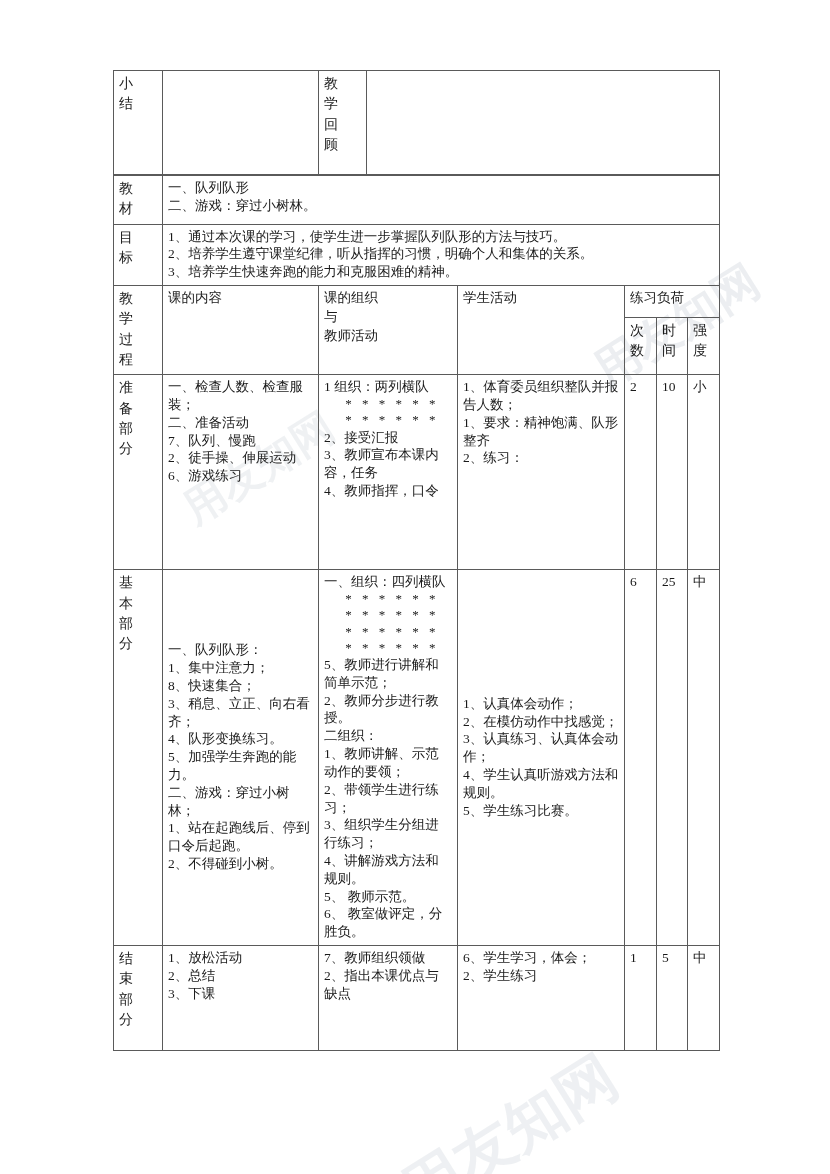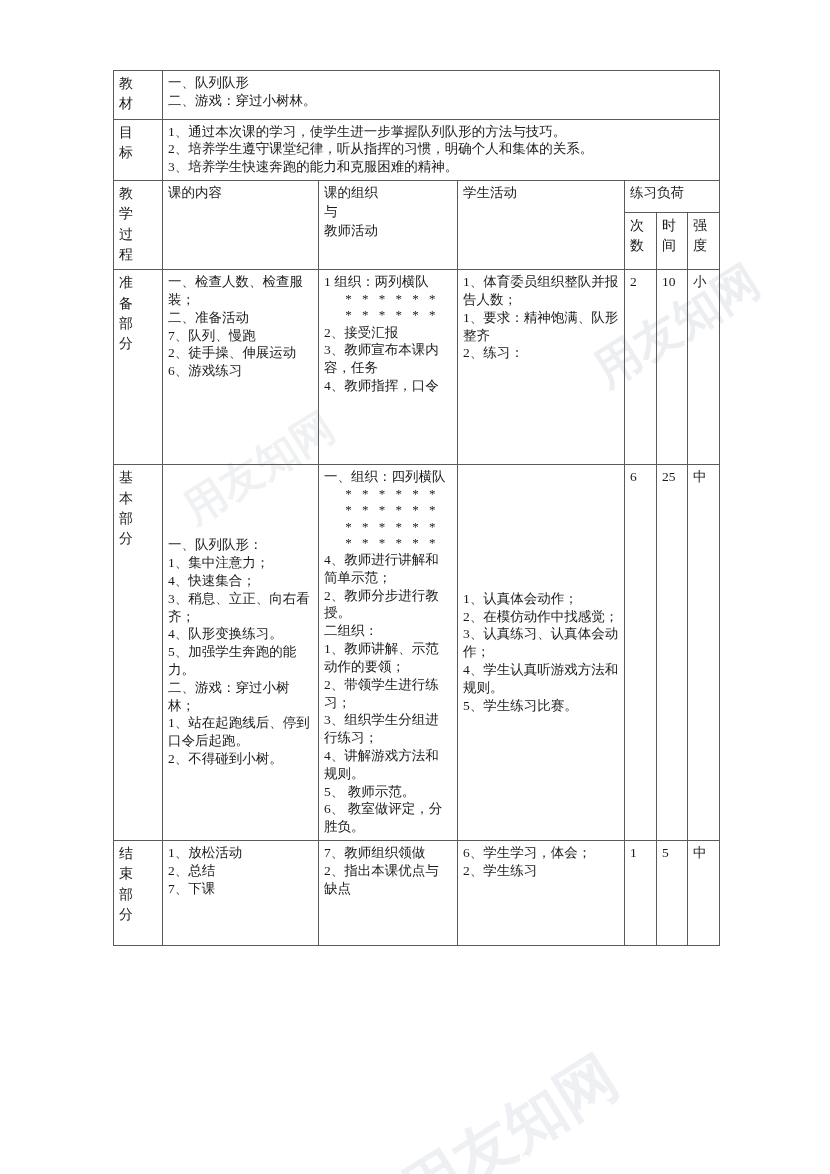--- a/index.html
+++ b/index.html
@@ -131,20 +131,40 @@
 </head>
 <body>
 
 <div class="wm wm-a">用友知网</div>
 <div class="wm wm-b">用友知网</div>
 <div class="wm wm-c">用友知网</div>
 
 <div class="page">
 
   <div style="height:70px;"></div>
+  <table class="doc tbl-top">
+    <colgroup>
+      <col style="width:49px">
+        <col style="width:156px">
+        <col style="width:48px">
+        <col style="width:353px">
+    </colgroup>
+    <tbody>
+      <tr>
+        <td class="vlabel">
+          <span class="vtxt">小结</span>
+        </td>
+        <td></td>
+        <td class="vlabel">
+          <span class="vtxt">教学回顾</span>
+        </td>
+        <td></td>
+      </tr>
+    </tbody>
+  </table>
 
 
   <table class="doc" id="main-table">
     <colgroup>
       <col style="width:49px">
         <col style="width:156px">
         <col style="width:139px">
       <col style="width:167px">
         <col style="width:32px">
         <col style="width:31px">
@@ -230,37 +250,37 @@
           </td>
           <td class="numcell"><span class="stack">2</span></td>
           <td class="numcell"><span class="stack">10</span></td>
           <td class="numcell"><span class="stack">小</span></td>
         </tr>
         <tr>
           <td class="vlabel" style="height: 375px;"><span class="vtxt">基本部分</span></td>
           <td class="cell-text" style="vertical-align: middle;">
             <p>一、队列队形：</p>
             <p>1、集中注意力；</p>
-            <p>4、快速集合；</p>
+            <p>8、快速集合；</p>
             <p>3、稍息、立正、向右看齐；</p>
             <p>4、队形变换练习。</p>
             <p>5、加强学生奔跑的能力。</p>
             <p>二、游戏：穿过小树林；</p>
             <p>1、站在起跑线后、停到口令后起跑。</p>
             <p>2、不得碰到小树。</p>
           </td>
           <td class="cell-text">
             <p>一、组织：四列横队</p>
             <div class="stars">
               <div>* * * * * *</div>
               <div>* * * * * *</div>
               <div>* * * * * *</div>
               <div>* * * * * *</div>
             </div>
-            <p>4、教师进行讲解和简单示范；</p>
+            <p>5、教师进行讲解和简单示范；</p>
             <p>2、教师分步进行教授。</p>
             <p>二组织：</p>
             <p>1、教师讲解、示范动作的要领；</p>
             <p>2、带领学生进行练习；</p>
             <p>3、组织学生分组进行练习；</p>
             <p>4、讲解游戏方法和规则。</p>
             <p>5、 教师示范。</p>
             <p>6、 教室做评定，分胜负。</p>
           </td>
           <td class="cell-text" style="vertical-align: middle;">
@@ -272,21 +292,21 @@
           </td>
           <td class="numcell"><span class="stack">6</span></td>
           <td class="numcell"><span class="stack">25</span></td>
           <td class="numcell"><span class="stack">中</span></td>
         </tr>
         <tr>
           <td class="vlabel" style="height: 105px; margin-left: 8px;"><span class="vtxt">结束部分</span></td>
           <td class="cell-text">
             <p>1、放松活动</p>
             <p>2、总结</p>
-            <p>7、下课</p>
+            <p>3、下课</p>
           </td>
           <td class="cell-text">
             <p>7、教师组织领做</p>
             <p>2、指出本课优点与缺点</p>
           </td>
           <td class="cell-text">
             <p>6、学生学习，体会；</p>
             <p>2、学生练习</p>
           </td>
           <td class="numcell"><span class="stack">1</span></td>

